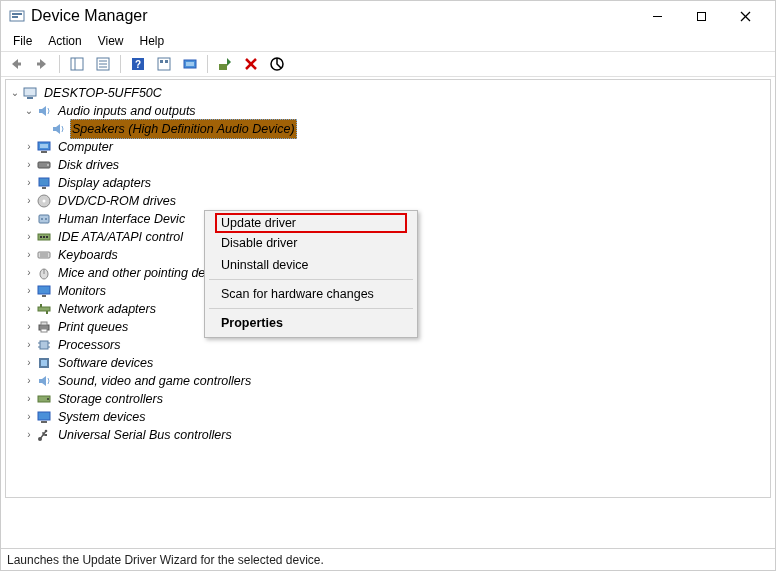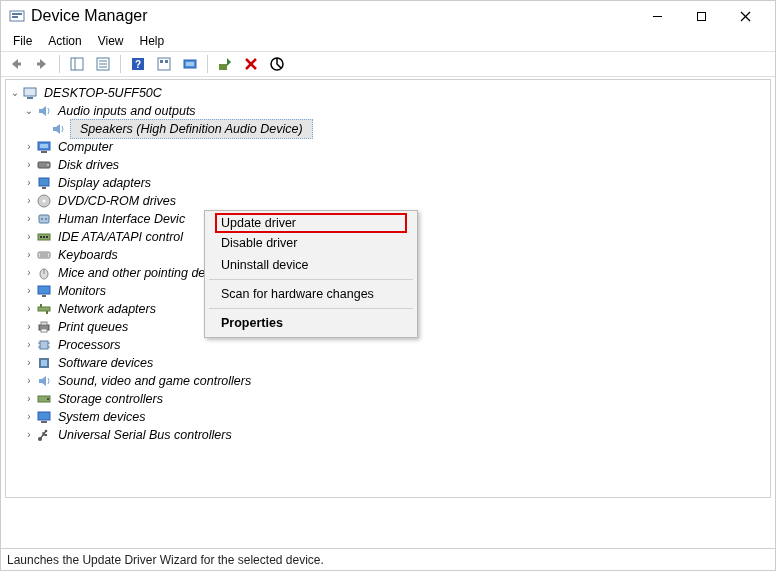--- a/index.html
+++ b/index.html
@@ -26,21 +26,21 @@
 
 
 .tree-wrap { flex: 1; overflow: hidden; padding: 4px 2px; border: 1px solid #d0d0d0; margin: 2px 4px; position: relative; background: #fff; }
 .tree { font-size: 12.5px; line-height: 18px; color: #000; }
 .node { display: flex; align-items: center; height: 18px; white-space: nowrap; cursor: default; }
 .tw { width: 14px; text-align: center; font-size: 10px; color: #666; display: inline-block; }
 .tw.blank { visibility: hidden; }
 .ic { width: 16px; height: 16px; display: inline-flex; align-items: center; justify-content: center; margin-right: 4px; }
 .ic svg { width: 16px; height: 16px; }
 .lbl { padding: 0 2px; font-style: italic; }
-.lbl.sel { background: #e5e5e5; border: 1px dotted #7aa7d8; padding: 0 9px; }
+.lbl.sel { background: #a16207; border: 1px dotted #7aa7d8; padding: 0 1px; }
 
 
 .ctxmenu { position: absolute; left: 198px; top: 130px; width: 214px; background: #f2f2f2; border: 1px solid #b8b8b8; box-shadow: 2px 2px 4px rgba(0,0,0,0.25); padding: 3px 2px; font-size: 12.5px; }
 .ctxitem { height: 22px; display: flex; align-items: center; padding: 0 14px; cursor: default; }
 .ctxsep { height: 1px; background: #d0d0d0; margin: 3px 2px; }
 .ctxitem.bold { font-weight: 600; }
 .hl-red { border: 2px solid #d00; margin: -1px 8px; padding: 0 4px; height: 20px; display: flex; align-items: center; }
 
 
 .statusbar { height: 22px; border-top: 1px solid #d0d0d0; display: flex; align-items: center; padding: 0 6px; font-size: 12px; color: #222; margin-top: 48px; }

